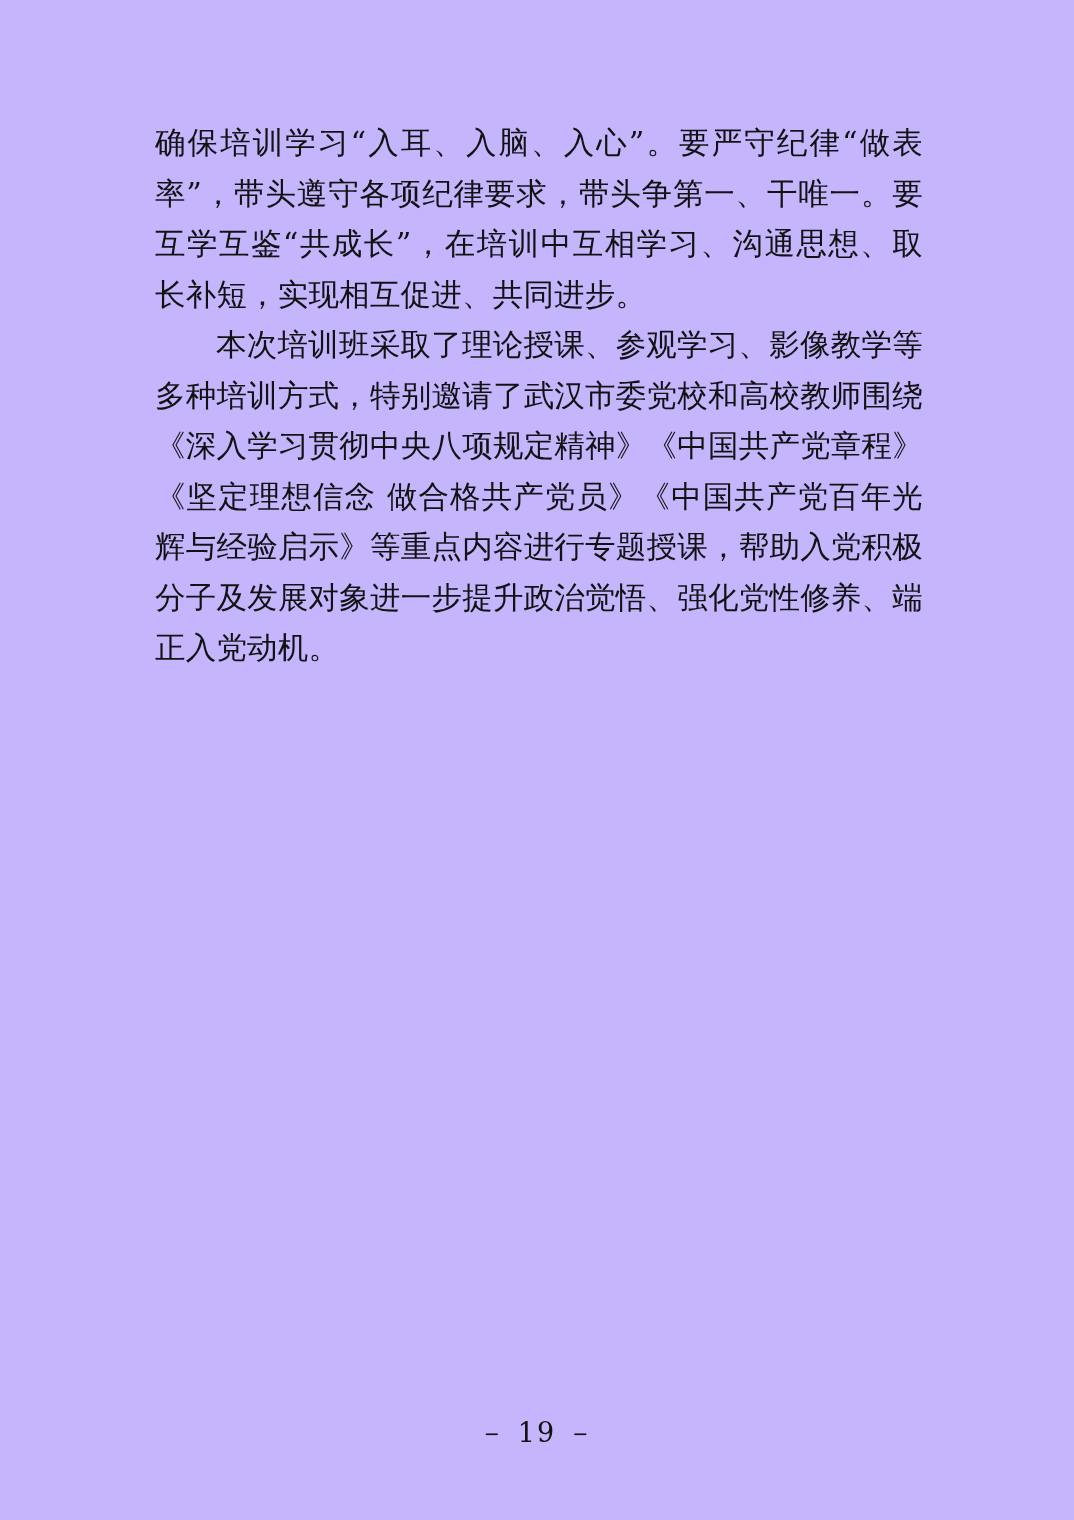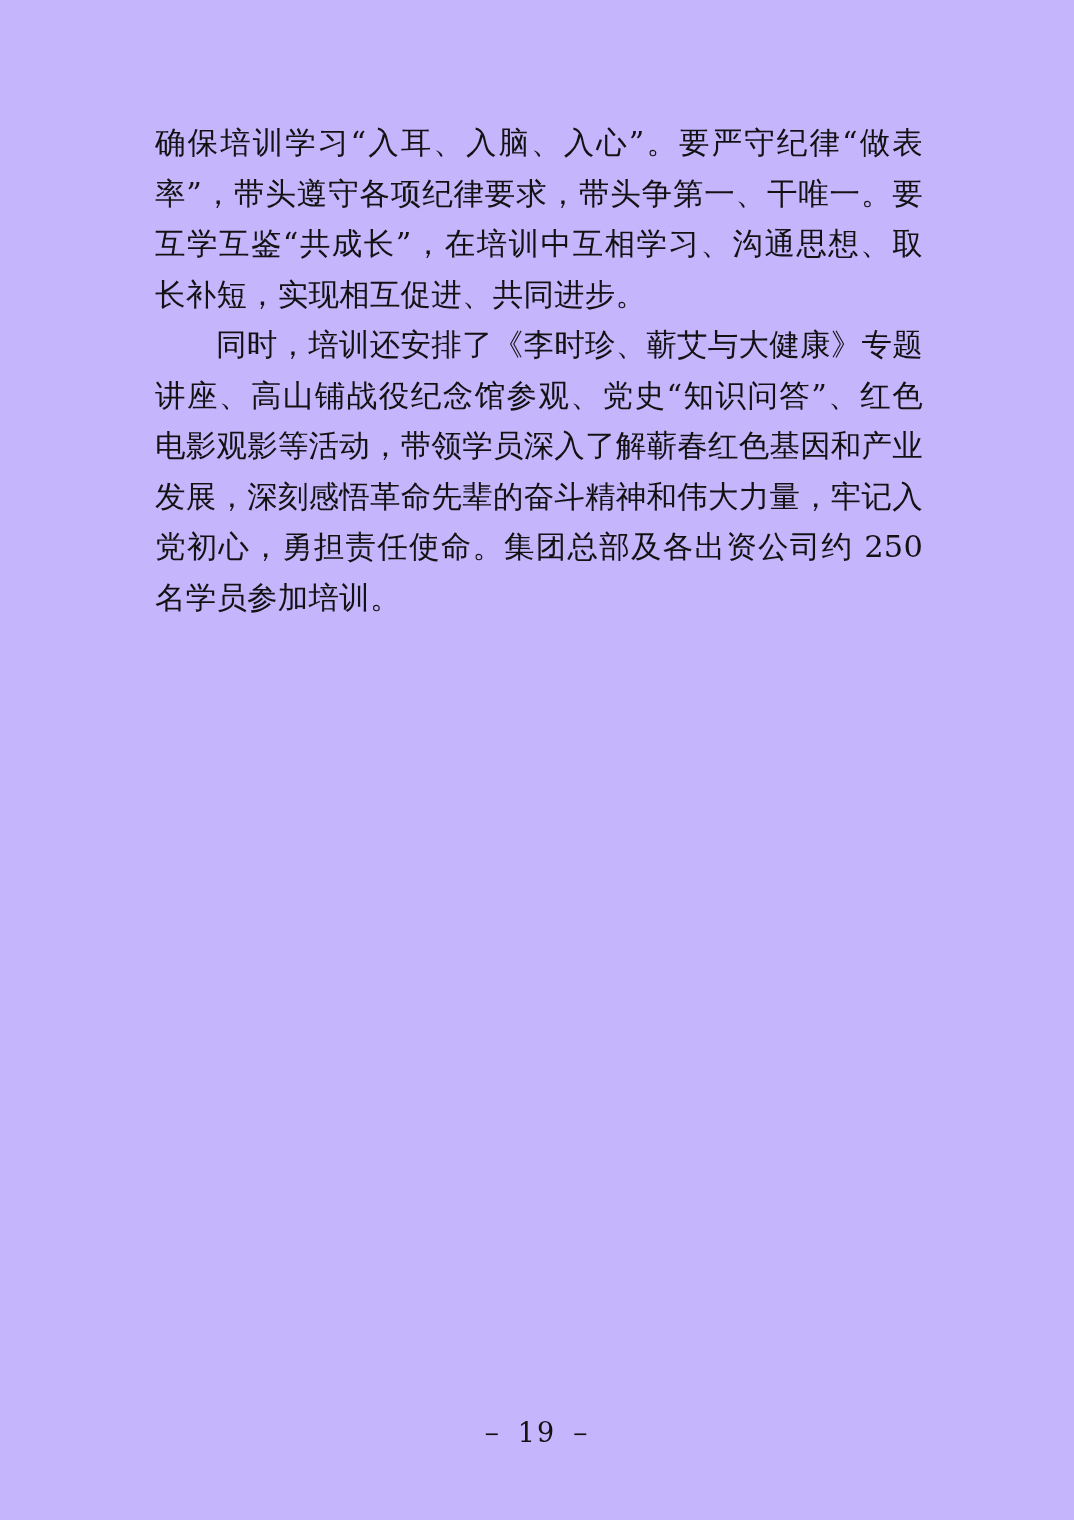--- a/index.html
+++ b/index.html
@@ -46,16 +46,16 @@
     font-family: "DejaVu Serif", "Liberation Serif", serif;
     color: #121212;
   }
 </style>
 </head>
 <body>
 
 <div class="page">
   <div class="content">
     <p class="para">确保培训学习“入耳、入脑、入心”。要严守纪律“做表率”，带头遵守各项纪律要求，带头争第一、干唯一。要互学互鉴“共成长”，在培训中互相学习、沟通思想、取长补短，实现相互促进、共同进步。</p>
-    <p class="para indent">同时，培训还安排了《李时珍、蕲艾与大健康》专题讲座、高山铺战役纪念馆参观、党史“知识问答”、红色电影观影等活动，带领学员深入了解蕲春红色基因和产业发展，深刻感悟革命先辈的奋斗精神和伟大力量，牢记入党初心，勇担责任使命。集团总部及各出资公司约 250 名学员参加培训。</p>
+    <p class="para indent">本次培训班采取了理论授课、参观学习、影像教学等多种培训方式，特别邀请了武汉市委党校和高校教师围绕《深入学习贯彻中央八项规定精神》《中国共产党章程》《坚定理想信念 做合格共产党员》《中国共产党百年光辉与经验启示》等重点内容进行专题授课，帮助入党积极分子及发展对象进一步提升政治觉悟、强化党性修养、端正入党动机。</p>
   </div>
   <div class="page-number">－ 19 －</div>
 </div>
 
 </body></html>

